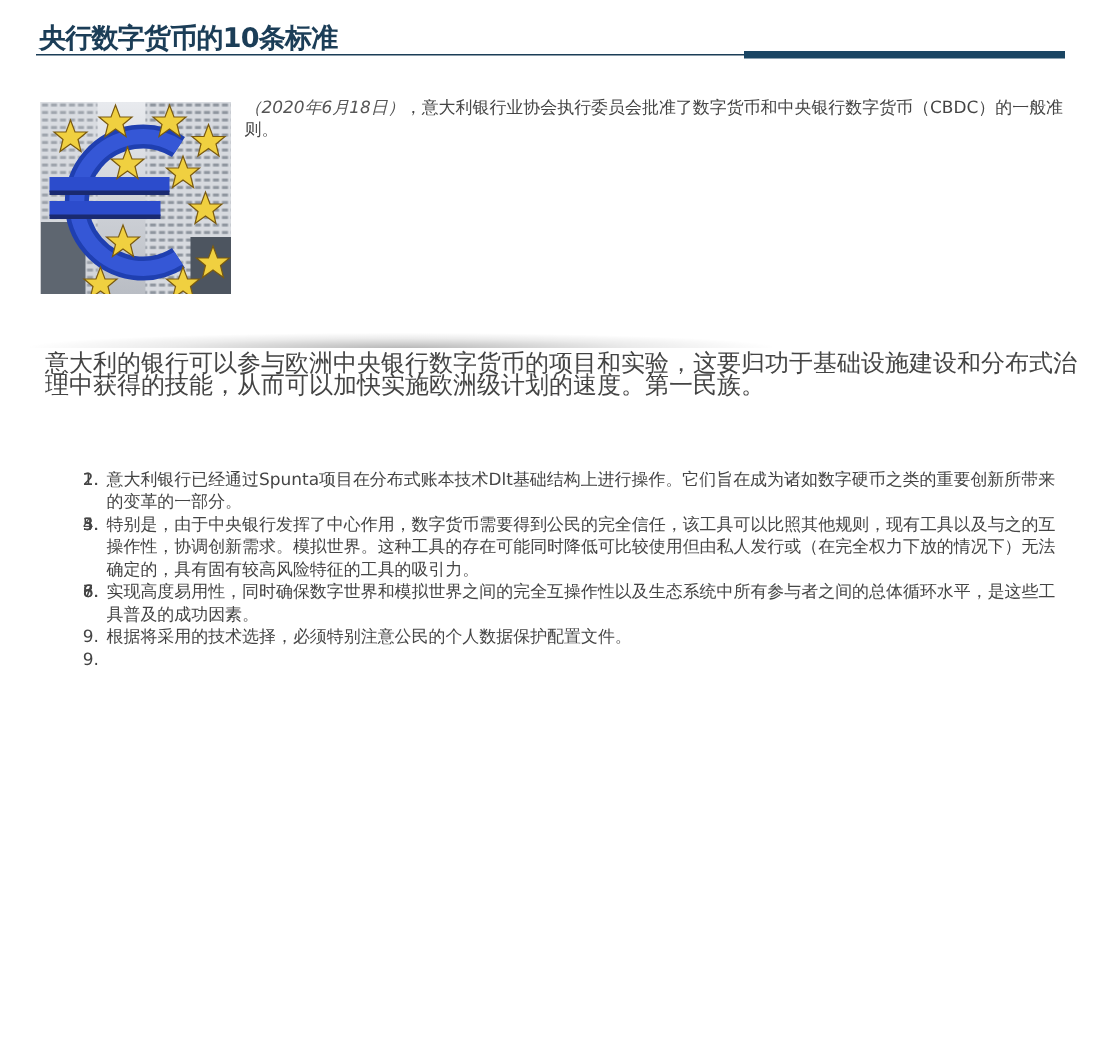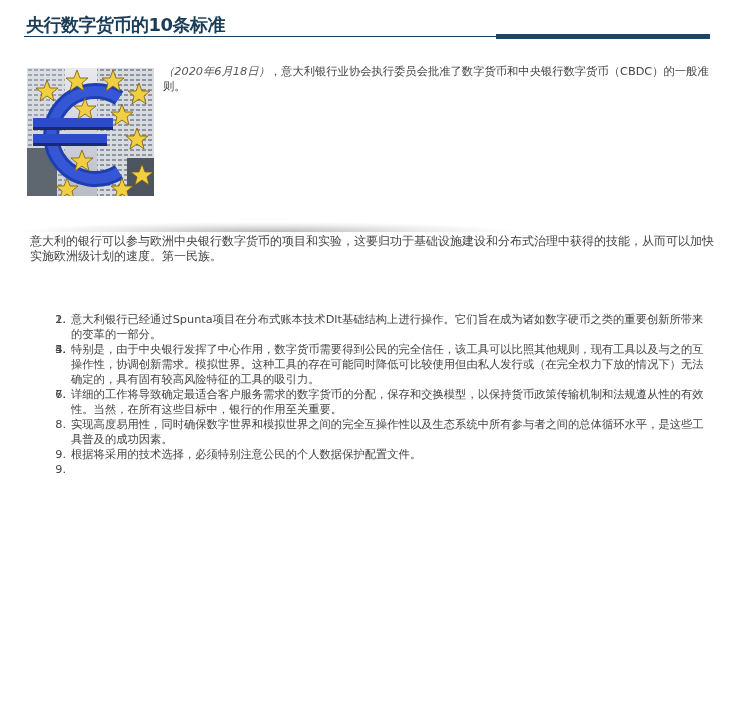--- a/index.html
+++ b/index.html
@@ -29,21 +29,21 @@
     position: absolute; left: 163px; top: 64px; width: 552px;
     font-size: 11.3px; line-height: 15px; margin: 0; color: #444;
   }
   .intro .date { font-style: italic; color: #555; }
   .shadow-sep {
     position: absolute; left: 20px; top: 222px; width: 495px; height: 10px;
     background: radial-gradient(ellipse at 50% 100%, rgba(0,0,0,0.28) 0%, rgba(0,0,0,0.08) 45%, rgba(0,0,0,0) 72%);
   }
   .body-text {
     position: absolute; left: 30px; top: 234px; width: 690px;
-    font-size: 12px; line-height: 15px; margin: 0; color: #444;
+    font-size: 16px; line-height: 15px; margin: 0; color: #444;
   }
   .list {
     position: absolute; left: 30px; top: 312px; width: 680px;
     margin: 0; padding: 0; list-style: none;
     font-size: 11.3px; line-height: 15px; color: #444;
   }
   .list li { position: relative; padding-left: 41px; }
   .list .num { position: absolute; left: 0; width: 36px; text-align: right; }
 </style>
 </head>
@@ -102,17 +102,17 @@
   <div>意大利的银行可以参与欧洲中央银行数字货币的项目和实验，这要归功于基础设施建设和分布式治理中获得的技能，从而可以加快实施欧洲级计划的速度。第一民族。</div>
 </div>
 
 <ol class="list">
   <li><span class="num">1.</span></li>
   <li><span class="num">2.</span><span>意大利银行已经通过Spunta项目在分布式账本技术Dlt基础结构上进行操作。它们旨在成为诸如数字硬币之类的重要创新所带来的变革的一部分。</span></li>
   <li><span class="num">3.</span></li>
   <li><span class="num">4.</span></li>
   <li><span class="num">5.</span><span>特别是，由于中央银行发挥了中心作用，数字货币需要得到公民的完全信任，该工具可以比照其他规则，现有工具以及与之的互操作性，协调创新需求。模拟世界。这种工具的存在可能同时降低可比较使用但由私人发行或（在完全权力下放的情况下）无法确定的，具有固有较高风险特征的工具的吸引力。</span></li>
   <li><span class="num">6.</span></li>
-  <li><span class="num">7.</span><span>详细的工作将导致确定最适合客户服务需求的数字货币的分配，保存和交换模型，以保持货币政策传输机制和法规遵从性的有效性。当然，在所有这些目标中，银行的作用至关重要。</span></li>
+  <li><span class="num">7.</span></li>
   <li><span class="num">8.</span><span>实现高度易用性，同时确保数字世界和模拟世界之间的完全互操作性以及生态系统中所有参与者之间的总体循环水平，是这些工具普及的成功因素。</span></li>
   <li><span class="num">9.</span><span>根据将采用的技术选择，必须特别注意公民的个人数据保护配置文件。</span></li>
   <li><span class="num">9.</span></li>
 </ol>
 
 </body></html>

